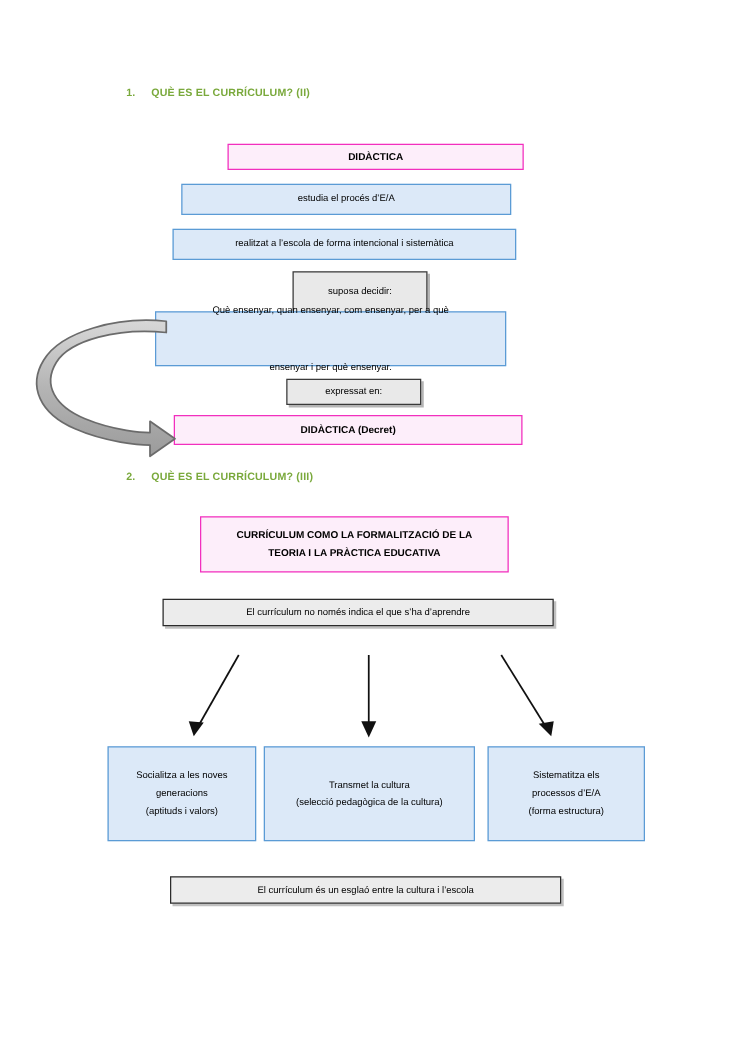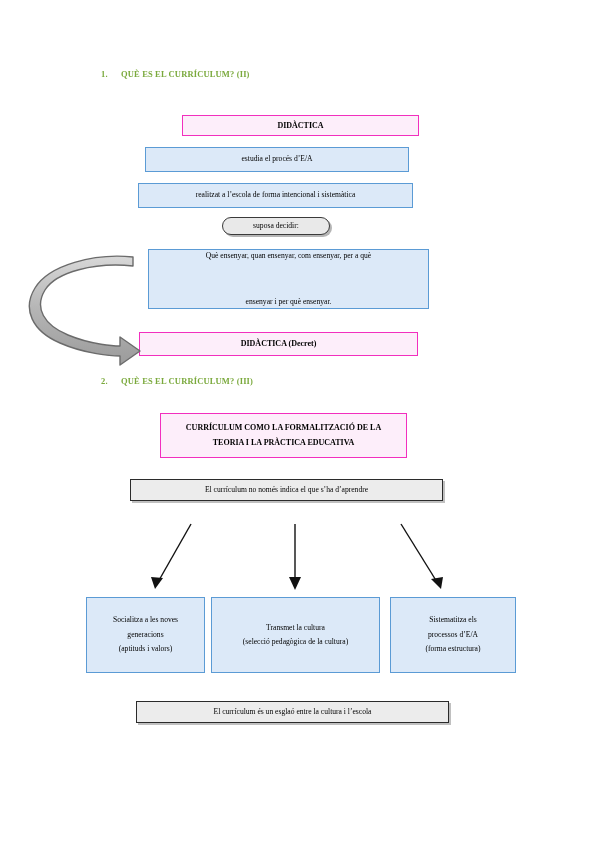--- a/index.html
+++ b/index.html
@@ -10,21 +10,20 @@
   body {
     font-family: "Liberation Sans", sans-serif;
     color: #000000;
   }
   #page {
     position: relative;
     width: 599px;
     height: 848px;
     background: #ffffff;
     overflow: hidden;
-    font-family: Liberation Serif, serif;
   }
 
   
   .section-heading {
     position: absolute;
     font-size: 8.5px;
     font-weight: bold;
     letter-spacing: 0.15px;
     color: #7aa93c;
     white-space: nowrap;
@@ -101,29 +100,32 @@
   </div>
 
   <div class="box box-blue" style="left:145px; top:147px; width:264px; height:25px;">
     <span class="line">estudia el procés d’E/A</span>
   </div>
 
   <div class="box box-blue" style="left:138px; top:183px; width:275px; height:25px;">
     <span class="line">realitzat a l’escola de forma intencional i sistemàtica</span>
   </div>
 
-  <div class="box box-gray" style="left:222px; top:217px; width:108px; height:18px;border-radius:11px;">
+  <div class="box box-gray" style="left:234px; top:217px; width:108px; height:33px;">
     <span class="line">suposa decidir:</span>
   </div>
 
-  <div class="box box-blue" style="left:148px; top:249px; width:281px; height:60px;gap:32px;">
+  <div class="box box-blue" style="left:124px; top:249px; width:281px; height:44px;gap:32px;">
     <span class="line">Què ensenyar, quan ensenyar, com ensenyar, per a què</span>
     <span class="line">ensenyar i per què ensenyar.</span>
   </div>
 
+  <div class="box box-gray" style="left:229px; top:303px; width:108px; height:21px;">
+    <span class="line">expressat en:</span>
+  </div>
 
   <div class="box box-pink" style="left:139px; top:332px; width:279px; height:24px;">
     <span class="line">DIDÀCTICA (Decret)</span>
   </div>
 
   <svg class="arrow-layer" viewBox="0 0 599 848" xmlns="http://www.w3.org/2000/svg">
     <defs>
       <linearGradient id="gradCurve" x1="0" y1="0" x2="0" y2="1">
         <stop offset="0%" stop-color="#d8d8d8"></stop>
         <stop offset="50%" stop-color="#b4b4b4"></stop>

